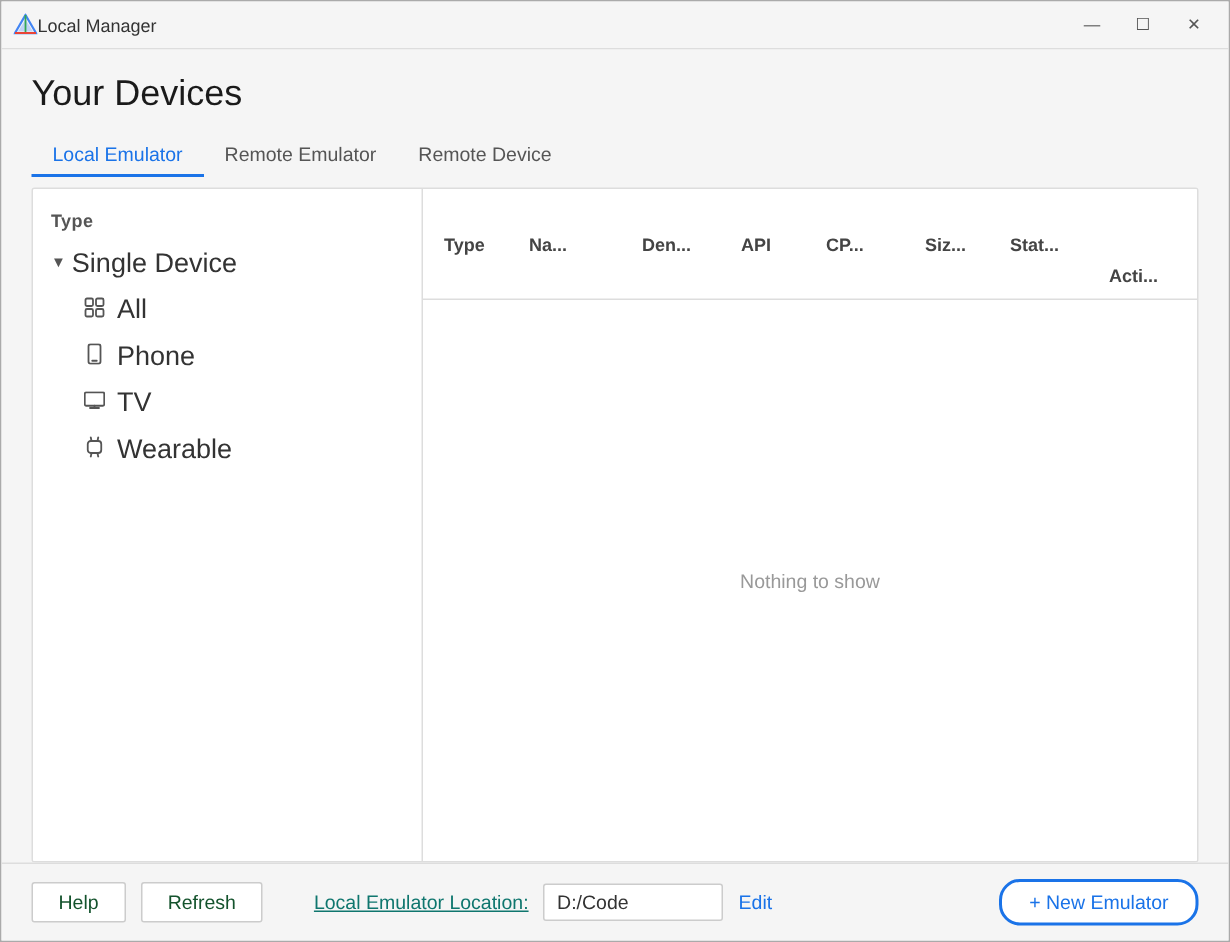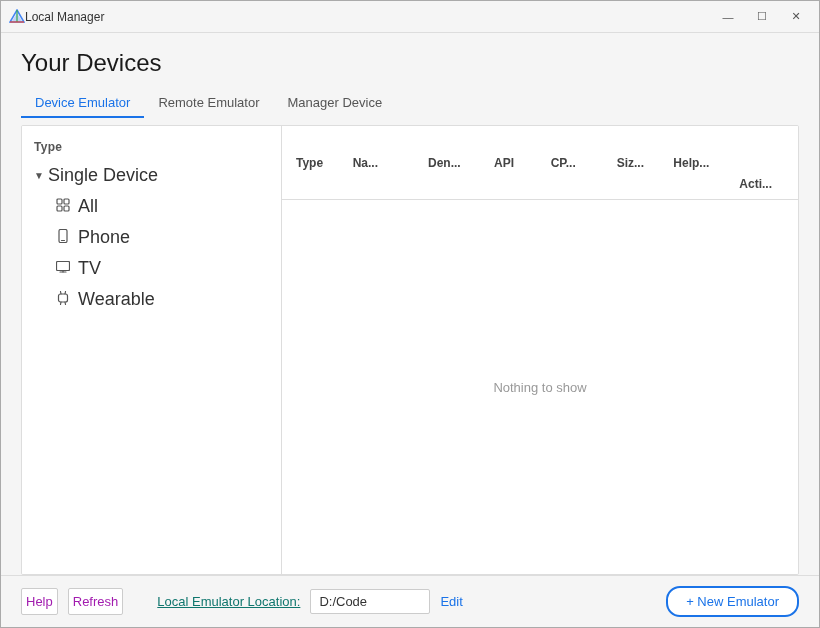--- a/index.html
+++ b/index.html
@@ -214,27 +214,27 @@
     .bottom-bar {
       display: flex;
       align-items: center;
       padding: 10px 20px;
       background: #f5f5f5;
       border-top: 1px solid #ddd;
       gap: 10px;
       flex-shrink: 0;
     }
     .btn {
-      padding: 5px 4px;
+      padding: 5px 17px;
       border: 1px solid #ccc;
       background: white;
       cursor: pointer;
       font-size: 13px;
       border-radius: 2px;
-      color: #a21caf;
+      color: #14532d;
     }
     .btn-primary {
       padding: 6px 18px;
       background: white;
       border: 2px solid #1a73e8;
       cursor: pointer;
       font-size: 13px;
       border-radius: 14px;
       color: #1a73e8;
       font-weight: 500;
@@ -292,23 +292,23 @@
       <button class="titlebar-btn">☐</button>
       <button class="titlebar-btn close">✕</button>
     </div>
   </div>
 
   <div class="content-area">
     <h1 class="page-title">Your Devices</h1>
 
     <div class="tab-filter-row">
       <div class="tabs">
-        <div class="tab active">Device Emulator</div>
+        <div class="tab active">Local Emulator</div>
         <div class="tab">Remote Emulator</div>
-        <div class="tab">Manager Device</div>
+        <div class="tab">Remote Device</div>
       </div>
     </div>
 
     <div class="main-panel">
 
       <div class="left-panel">
         <div class="type-header">Type</div>
         <div class="tree-parent">
           <span class="chevron">▼</span>
           <span class="tree-label">Single Device</span>
@@ -364,21 +364,21 @@
       </div>
 
       <div class="right-panel">
         <div class="table-header">
           <div class="col-header col-type">Type</div>
           <div class="col-header col-name">Na...</div>
           <div class="col-header col-den">Den...</div>
           <div class="col-header col-api">API</div>
           <div class="col-header col-cp">CP...</div>
           <div class="col-header col-siz">Siz...</div>
-          <div class="col-header col-stat">Help...</div>
+          <div class="col-header col-stat">Stat...</div>
           <div class="col-header col-acti">Acti...</div>
         </div>
         <div class="table-body">
           <span>Nothing to show</span>
         </div>
       </div>
     </div>
   </div>
 
   <div class="bottom-bar">

